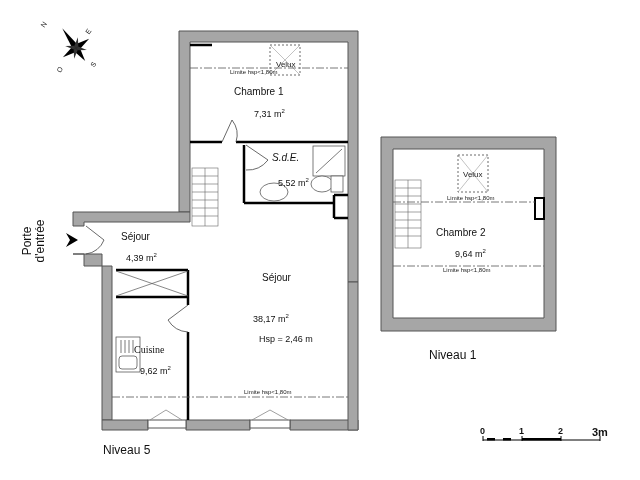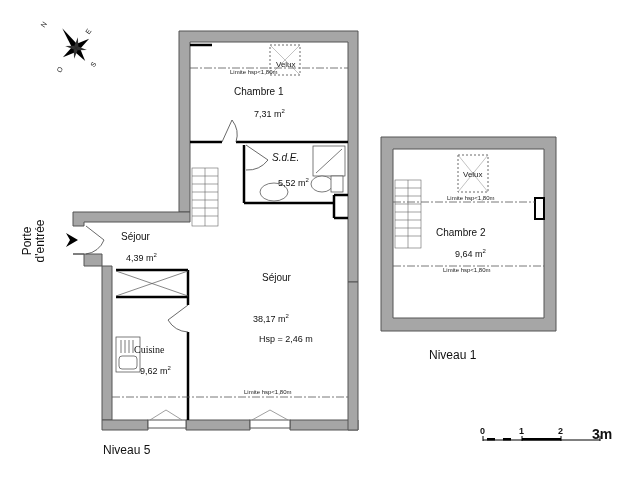--- a/index.html
+++ b/index.html
@@ -190,13 +190,13 @@
 <span class="lbl small" style="left:447px;top:195px;">Limite hsp&lt;1,80m</span>
 <span class="lbl room" style="left:436px;top:227px;text-align:right;">Chambre 2</span>
 <span class="lbl area" style="left:455px;top:248px;"><span>9,64 m</span><sup>2</sup></span>
 <span class="lbl small" style="left:443px;top:267px;">Limite hsp&lt;1,80m</span>
 
 <span class="lbl niveau" style="left:385px;top:348px;margin-left:44px;">Niveau 1</span>
 
 <span class="lbl" style="left:480px;top:426px;font-size:9px;font-weight:bold;">0</span>
 <span class="lbl" style="left:519px;top:426px;font-size:9px;font-weight:bold;">1</span>
 <span class="lbl" style="left:558px;top:426px;font-size:9px;font-weight:bold;">2</span>
-<span class="lbl" style="left:592px;top:426px;font-size:14px;font-weight:bold;">3m</span>
+<span class="lbl" style="left:592px;top:426px;font-size:11px;font-weight:bold;">3m</span>
 
 </body></html>

